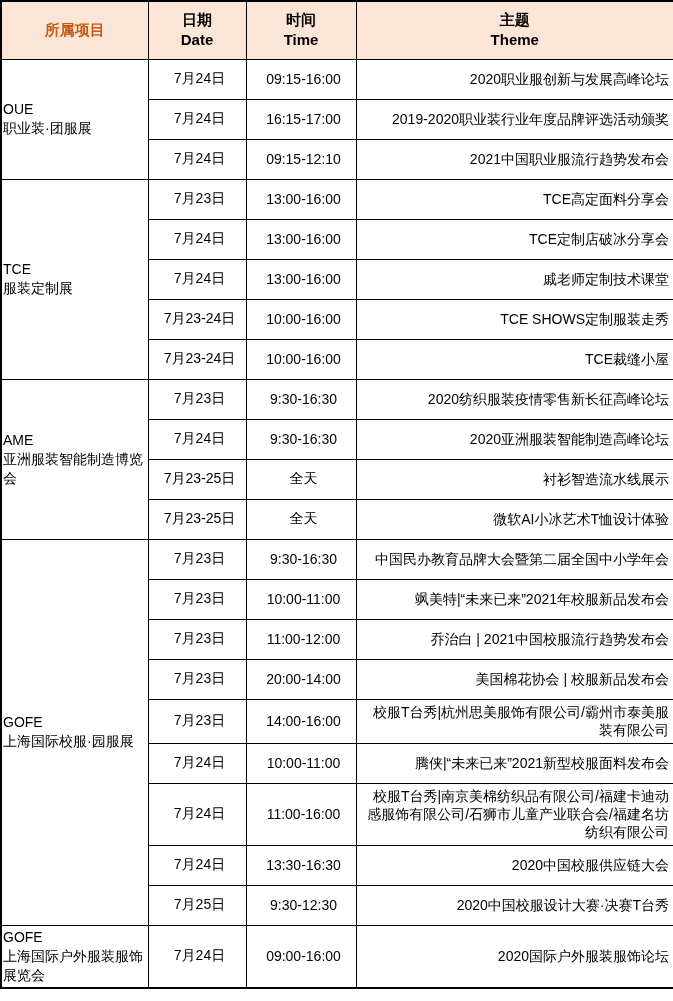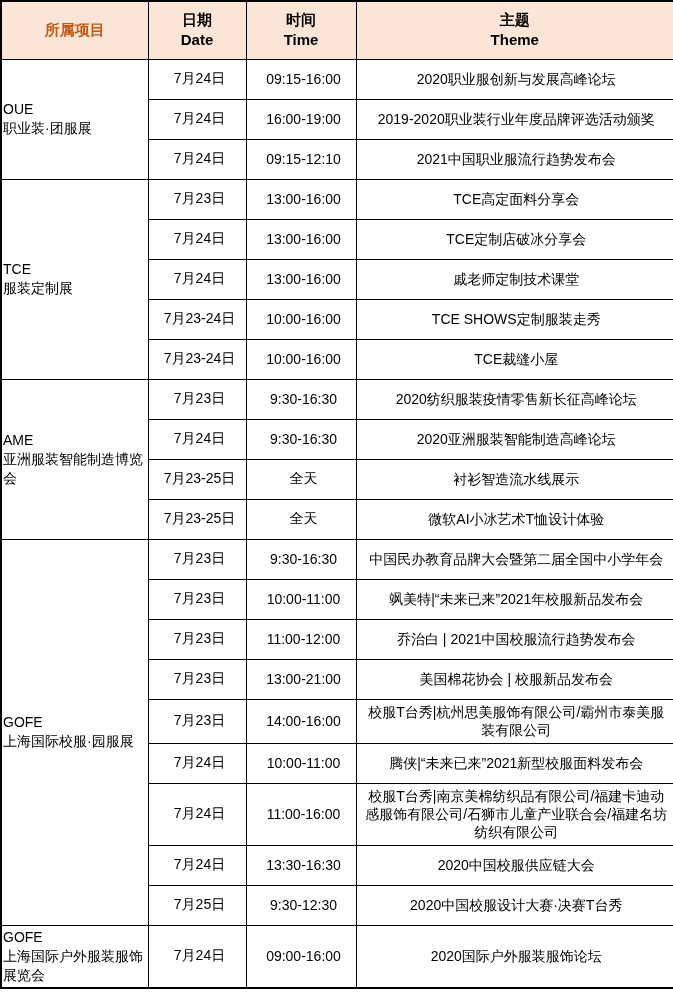--- a/index.html
+++ b/index.html
@@ -44,21 +44,21 @@
     line-height: 19px;
   }
   td.date, td.time {
     padding: 2px 2px 2px 7px;
     white-space: nowrap;
     text-align: center;
   }
   td.theme {
     padding: 2px 4px 2px 7px;
     line-height: 18px;
-    text-align: center;
+    text-align: right;
   }
 </style>
 </head>
 <body>
 
 <div class="wrap">
   <table class="sched">
     <colgroup>
       <col style="width:147px">
       <col style="width:98px">
@@ -90,21 +90,21 @@
         <td class="project" rowspan="3">
           <div>OUE</div>
           <div>职业装·团服展</div>
         </td>
         <td class="date">7月24日</td>
         <td class="time">09:15-16:00</td>
         <td class="theme">2020职业服创新与发展高峰论坛</td>
       </tr>
       <tr>
         <td class="date">7月24日</td>
-        <td class="time">16:00-19:00</td>
+        <td class="time">16:15-17:00</td>
         <td class="theme">2019-2020职业装行业年度品牌评选活动颁奖</td>
       </tr>
       <tr>
         <td class="date">7月24日</td>
         <td class="time">09:15-12:10</td>
         <td class="theme">2021中国职业服流行趋势发布会</td>
       </tr>
 
       <tr>
         <td class="project" rowspan="5">
@@ -175,21 +175,21 @@
         <td class="time">10:00-11:00</td>
         <td class="theme">飒美特|“未来已来”2021年校服新品发布会</td>
       </tr>
       <tr>
         <td class="date">7月23日</td>
         <td class="time">11:00-12:00</td>
         <td class="theme">乔治白 | 2021中国校服流行趋势发布会</td>
       </tr>
       <tr>
         <td class="date">7月23日</td>
-        <td class="time">13:00-21:00</td>
+        <td class="time">20:00-14:00</td>
         <td class="theme">美国棉花协会 | 校服新品发布会</td>
       </tr>
       <tr class="r44">
         <td class="date">7月23日</td>
         <td class="time">14:00-16:00</td>
         <td class="theme">校服T台秀|杭州思美服饰有限公司/霸州市泰美服装有限公司</td>
       </tr>
       <tr>
         <td class="date">7月24日</td>
         <td class="time">10:00-11:00</td>

